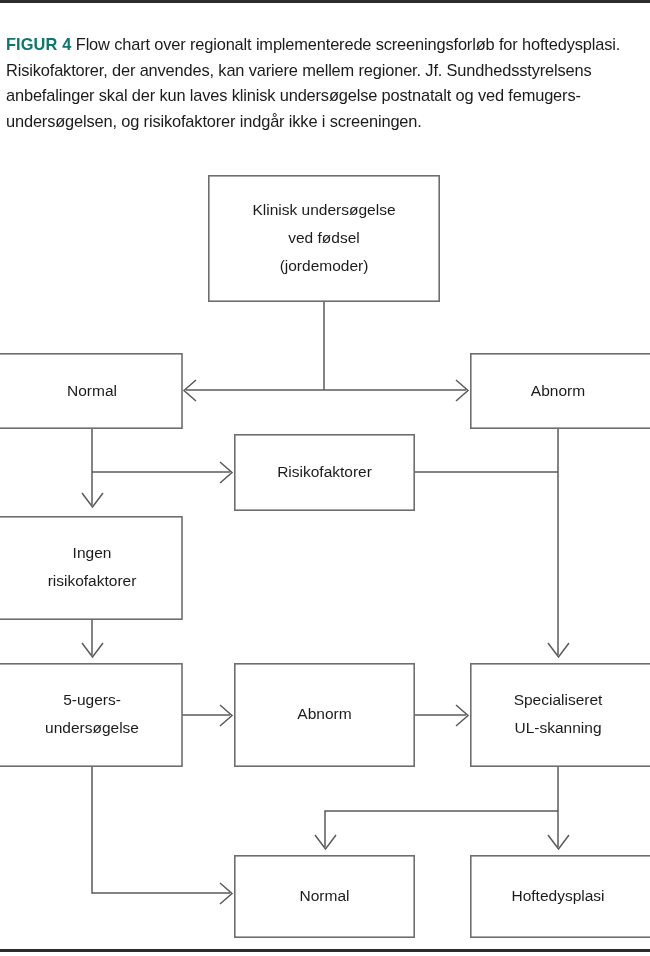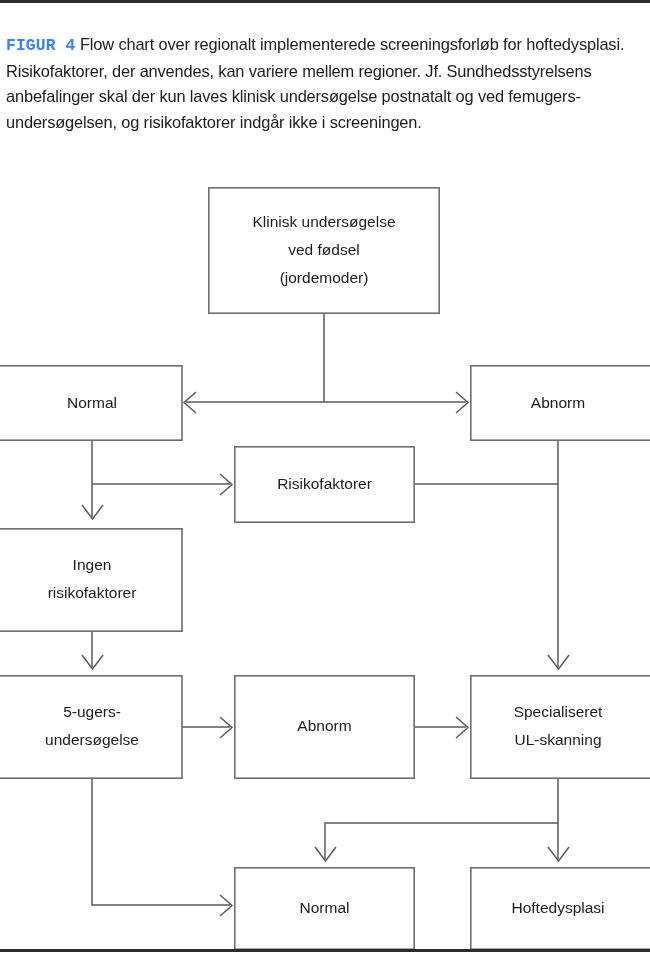--- a/index.html
+++ b/index.html
@@ -35,29 +35,28 @@
     left: 6px;
     top: 16px;
     width: 640px;
     font-size: 16.4px;
     line-height: 25.5px;
     color: #1b1b1b;
     letter-spacing: -0.15px;
   }
   #caption .figlabel {
     font-weight: bold;
-    color: #3b82f6;
+    color: #0f766e;
     letter-spacing: 0.1px;
-    font-family: Liberation Mono, monospace;
   }
 
   #chart-area {
     position: absolute;
     left: 0;
-    top: 12px;
+    top: 0;
     width: 650px;
     height: 676px;
   }
   svg { display: block; }
   .nodebox {
     fill: #ffffff;
     stroke: #6e6e6e;
     stroke-width: 1.6;
   }
   .edge {

